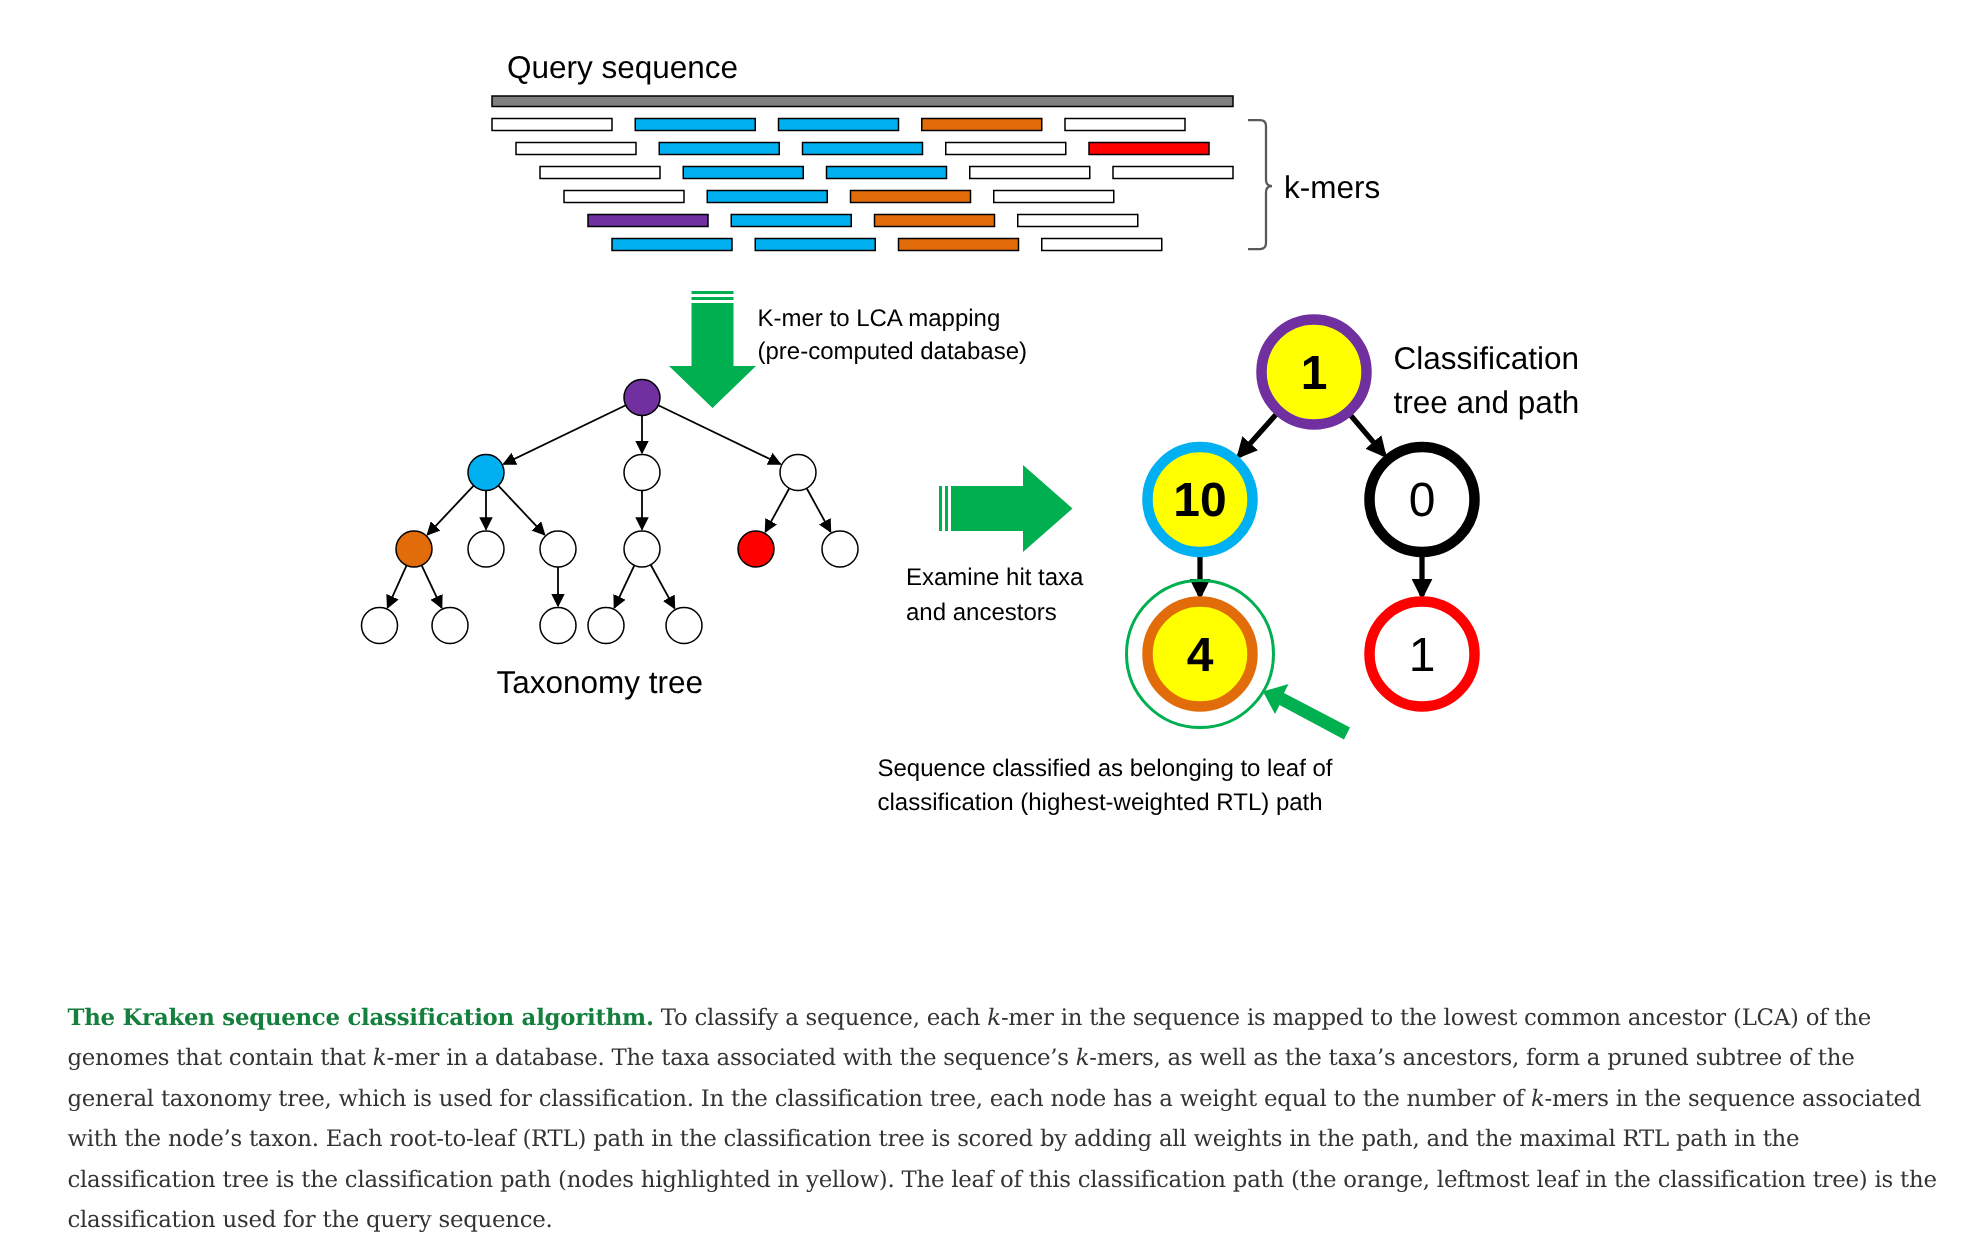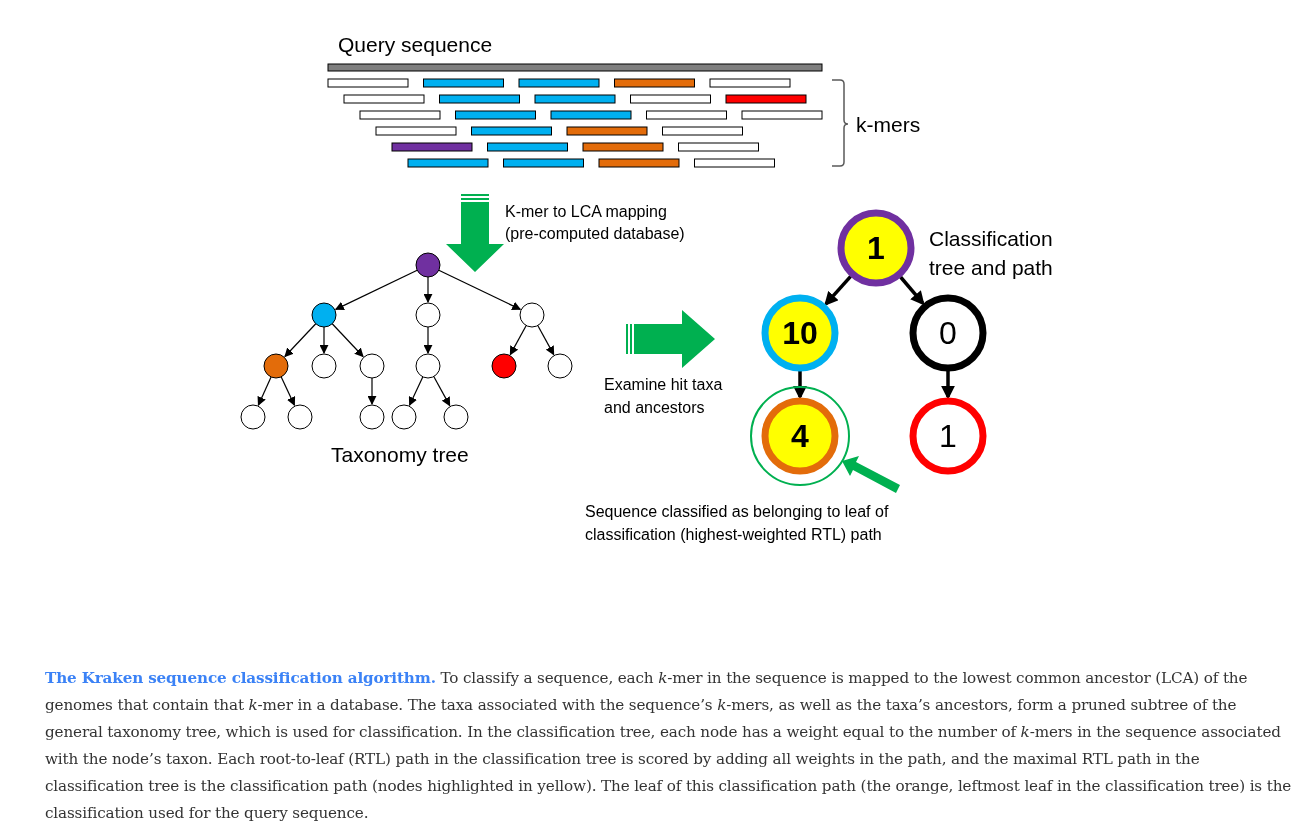--- a/index.html
+++ b/index.html
@@ -5,21 +5,21 @@
   html, body { margin: 0; padding: 0; background: #ffffff; }
   body { width: 1312px; height: 830px; position: relative; overflow: hidden; font-family: "Liberation Sans", sans-serif; }
   #figure { position: absolute; left: 0; top: 0; width: 1312px; height: 640px; }
   .svg-text { font-family: "Liberation Sans", sans-serif; fill: #000; }
   #caption {
     position: absolute; left: 45px; top: 665px; width: 1250px;
     font-family: "DejaVu Serif", "Liberation Serif", serif;
     font-size: 15.2px; line-height: 27px; color: #333;
     letter-spacing: -0.15px;
   }
-  #caption b { color: #3b82f6; }
+  #caption b { color: #15803d; }
 </style>
 </head>
 <body>
 
 <svg id="figure" width="1312" height="640" viewBox="0 0 1312 640" xmlns="http://www.w3.org/2000/svg">
   <defs>
     <marker id="ah" viewBox="0 0 10 10" refX="9" refY="5" markerWidth="9" markerHeight="9" orient="auto" markerUnits="userSpaceOnUse">
       <path d="M0,0 L10,5 L0,10 z" fill="#000"></path>
     </marker>
     <marker id="ahBig" viewBox="0 0 10 10" refX="8" refY="5" markerWidth="14" markerHeight="14" orient="auto" markerUnits="userSpaceOnUse">

